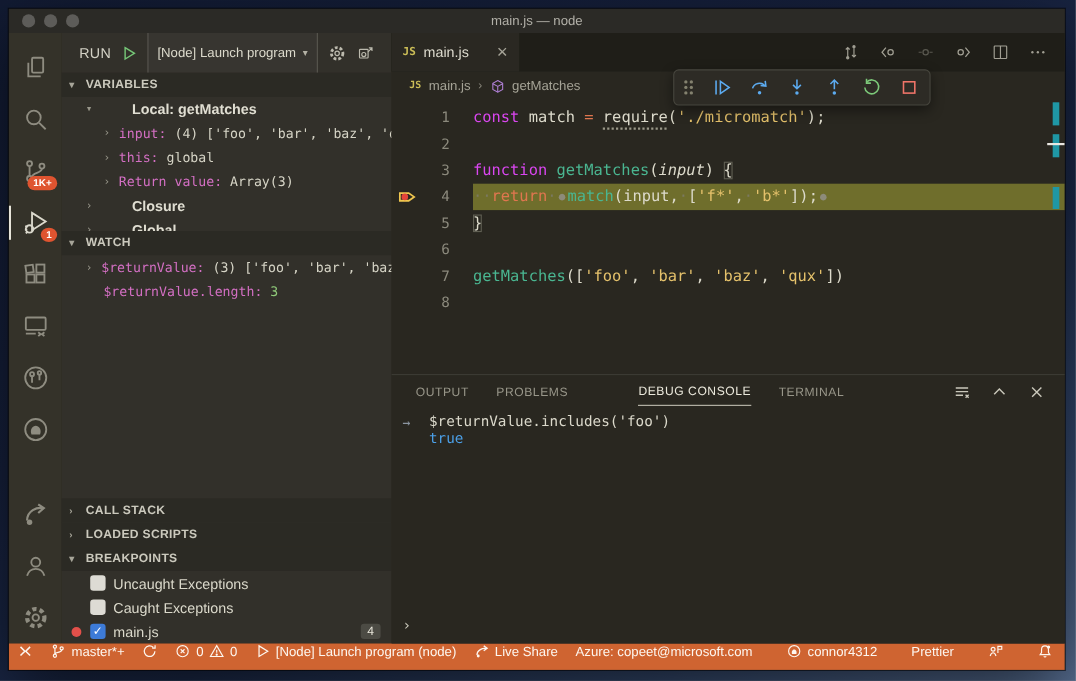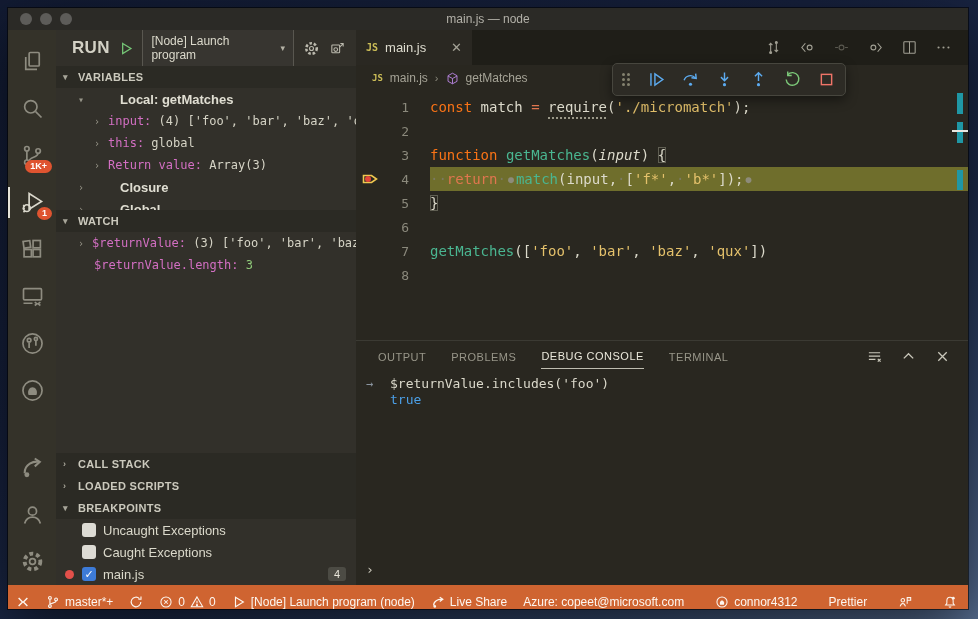--- a/index.html
+++ b/index.html
@@ -30,21 +30,21 @@
   .act-item.active::before { content:""; position:absolute; left:0; top:8px; bottom:8px; width:2px; background:#e7e5da; }
   .act-badge { position:absolute; right:4px; bottom:6px; background:#df5430; color:#fff; font-size:9px;
                font-weight:bold; border-radius:9px; padding:2px 5px; line-height:1; }
   .act-badge.round { padding:2px 5px; border-radius:50%; }
   .act-spacer { flex:1; }
   .act-item svg { width:27px; height:27px; }
 
   
   .sidebar { width:300px; background:#32302a; display:flex; flex-direction:column; flex:none; font-size:13px; color:#d6d4c6; }
   .run-row { height:36px; display:flex; align-items:center; padding:0 10px 0 16px; gap:9px; flex:none; }
-  .run-label { font-size:17px; font-weight:bold; color:#d3d1c5; letter-spacing:.3px; }
+  .run-label { font-size:13px; font-weight:normal; color:#d3d1c5; letter-spacing:.3px; }
   .run-dd { display:flex; align-items:center; gap:6px; border:1px solid #595750; border-radius:5px;
             padding:18px 8px; font-size:12px; color:#dcdacc; background:#373530; }
   .run-dd .chev { font-size:9px; color:#b4b2a6; }
   .icon-btn { color:#bcbaae; display:flex; align-items:center; }
   .icon-btn svg { width:17px; height:17px; }
 
   .sect-hdr { height:22px; background:#2b2a24; display:flex; align-items:center; gap:5px; padding-left:7px;
               font-size:11px; font-weight:bold; color:#cbc9bd; letter-spacing:.3px; flex:none; }
   .sect-hdr .chev { font-size:9px; color:#a7a599; width:10px; }
   .tree { font-family:"DejaVu Sans Mono", monospace; font-size:12px; }
@@ -90,50 +90,50 @@
 
   
   .code-area { flex:1; position:relative; padding-top:4px; font-family:"DejaVu Sans Mono",monospace;
                font-size:14px; overflow:hidden; }
   .cline { height:24px; display:flex; align-items:center; position:relative; }
   .gutter { width:74px; flex:none; display:flex; align-items:center; height:24px; position:relative; }
   .ln { flex:1; text-align:right; padding-right:21px; color:#8b897c; font-size:13px; }
   .code-wrap { flex:1; height:24px; display:flex; align-items:center; white-space:pre; }
   .cline.current .code-wrap { background:#6f6e2c; }
   .cur-marker { position:absolute; left:6px; top:5px; }
-  .kw  { color:#f97316; }
+  .kw  { color:#d946ef; }
   .fn  { color:#4ab691; }
   .str { color:#e4c16b; }
   .ret, .op { color:#e0764f; }
   .pln, .pn { color:#dcdacb; }
   .param { color:#dcdacb; font-style:italic; }
   .req { color:#dcdacb; text-decoration:underline dotted #9a9888 2px; text-underline-offset:5px; }
   .ws { color:#7b7960; }
   .bdot { color:#8d8b7a; font-size:10px; padding:0 2px; }
   .brk { color:#dcdacb; outline:1px solid #605f53; outline-offset:-1px; }
   .ruler-mark { position:absolute; width:6px; right:5px; background:#1f97a5; }
   .ruler-cursor { position:absolute; right:0; width:16px; height:2px; background:#e9e7e1; }
 
   
   .panel { height:245px; border-top:1px solid #3b3a33; flex:none; position:relative; }
   .panel-tabs { height:30px; display:flex; align-items:center; gap:25px; padding-left:22px; }
   .ptab { font-size:11px; letter-spacing:.5px; color:#989689; padding:7px 0 6px; }
-  .ptab.active { color:#eae8db; border-bottom:1px solid #bfbdb0; }
+  .ptab.active { color:#eae8db; border-bottom:1px solid #bfbdb0;margin-left:39px; }
   .panel-actions { margin-left:auto; display:flex; align-items:center; gap:19px; padding-right:18px; color:#c9c7ba; }
   .panel-actions svg { width:15px; height:15px; }
   .console { font-family:"DejaVu Sans Mono",monospace; font-size:13px; padding:5px 0 0 10px; }
   .con-row { display:flex; line-height:16px; }
   .con-gutter { width:24px; color:#8b95a0; font-size:12px; flex:none; }
   .con-expr { color:#dbd9cb; }
   .con-result { color:#4b9fe6; padding-left:24px; line-height:16px; }
   .con-input { position:absolute; left:10px; bottom:8px; color:#cdcbbd; font-size:13px;
                font-family:"DejaVu Sans Mono",monospace; }
 
   
-  .statusbar { height:24px; background:#cf6431; flex:none; display:flex; align-items:flex-end;
+  .statusbar { height:24px; background:#cf6431; flex:none; display:flex; align-items:flex-start;
                padding:0 12px 0 8px; gap:16px; color:#fdf6ef; font-size:12px; white-space:nowrap; }
   .sb-item { display:flex; align-items:center; gap:5px; }
   .sb-item svg { width:14px; height:14px; }
   .sb-right { margin-left:auto; display:flex; align-items:center; gap:31px; }
 </style>
 </head>
 <body>
 
 <div class="window">
 

